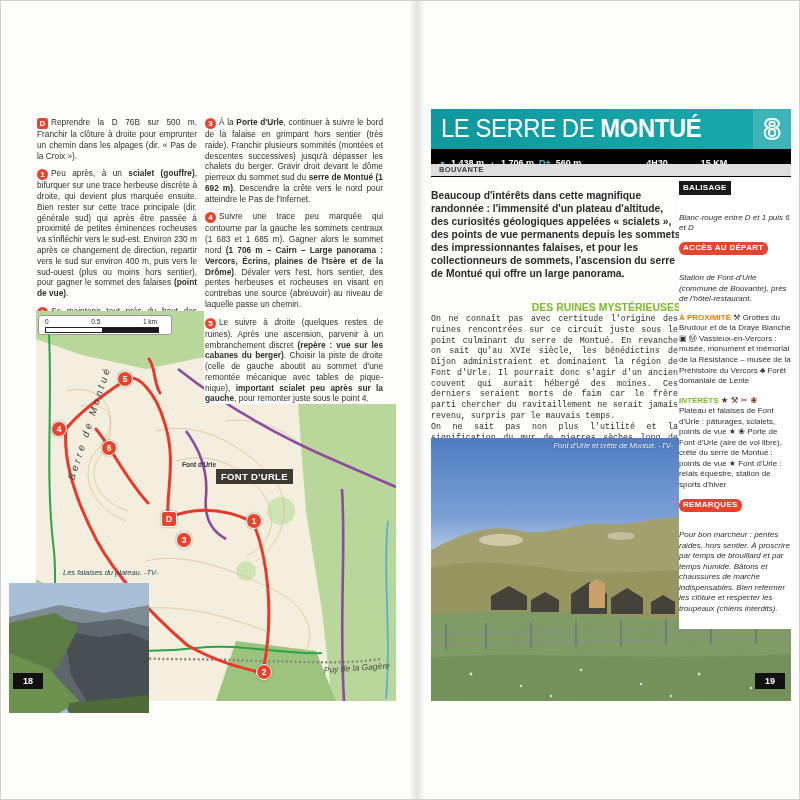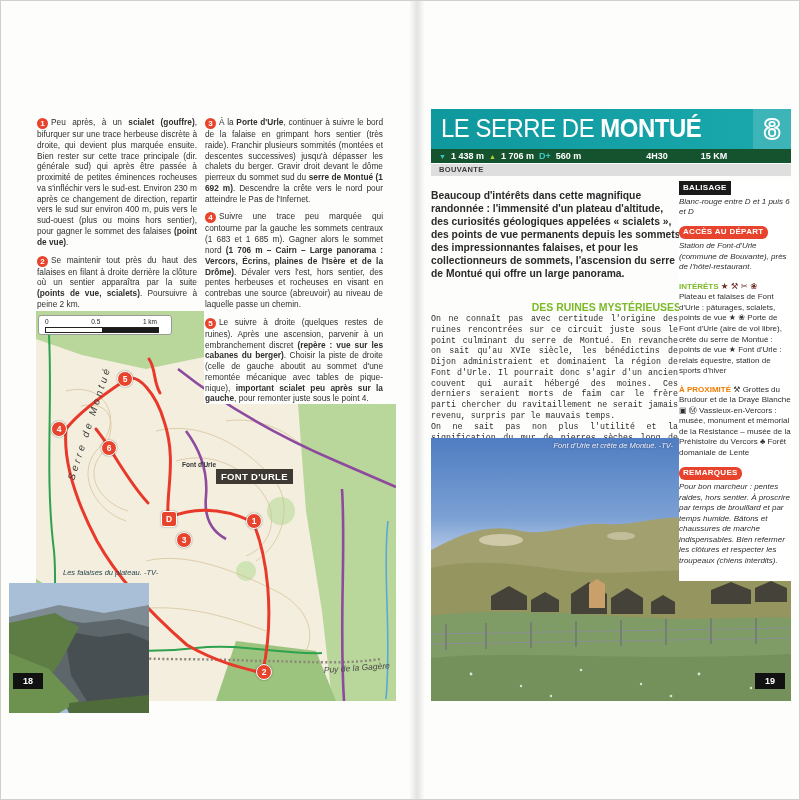--- a/index.html
+++ b/index.html
@@ -37,51 +37,52 @@
   #right-caption{right:126px;top:440px;color:#f2f4f8;text-shadow:0 0 2px rgba(0,0,60,.5);}
   .pagenum{position:absolute;background:#111;color:#fff;font-weight:bold;font-size:9px;padding:3px 10px;}
   
   #banner{position:absolute;left:430px;top:108px;width:360px;height:40px;background:linear-gradient(90deg,#0f989d,#1aa9ad);}
   #banner .title{position:absolute;left:10px;top:4px;color:#fff;font-size:26px;letter-spacing:-.5px;
                  transform:scaleX(.92);transform-origin:left;white-space:nowrap;}
   #banner .title b{font-weight:bold;}
   #num-block{position:absolute;left:752px;top:108px;width:38px;height:40px;background:#3db4b8;}
   #num-block span{display:block;text-align:center;font-size:30px;font-weight:bold;line-height:40px;
                   color:transparent;-webkit-text-stroke:1.8px #fff;}
-  #stats{position:absolute;left:430px;top:148px;width:360px;height:14px;background:#14532d;color:#fff;
+  #stats{position:absolute;left:430px;top:148px;width:360px;height:28px;background:#000000;color:#fff;
          font-size:9px;font-weight:bold;display:flex;align-items:center;padding:0 8px;box-sizing:border-box;gap:5px;}
   #stats .tri-down{color:#3ec6c9;font-size:7px;}
   #stats .tri-up{color:#b5d334;font-size:7px;}
   #stats .dplus{color:#3ec6c9;}
   #stats .dur{margin-left:60px;}
   #stats .dist{margin-left:28px;}
   #commune{position:absolute;left:430px;top:163px;width:360px;height:12px;background:#dededf;color:#3a3a3a;
            font-size:7.5px;font-weight:bold;line-height:12px;padding-left:8px;box-sizing:border-box;letter-spacing:.4px;}
   #intro{position:absolute;left:430px;top:188px;width:250px;font-size:10.3px;font-weight:600;line-height:1.27;color:#2a2a2a;}
   #section-head{position:absolute;left:430px;top:300px;width:250px;color:#7db928;font-weight:bold;font-size:10.5px;text-align:right;}
   #body-text{position:absolute;left:430px;top:313px;width:247px;font-size:8.3px;line-height:1.3;color:#2f2f2f;text-align:justify;}
   #body-text p{margin:0;font-family:Liberation Mono, monospace;}
   
   #sidebar{position:absolute;left:678px;top:180px;width:114px;background:#fff;padding-bottom:6px;z-index:5;font-size:8px;line-height:1.32;color:#2f2f2f;}
-  .sb-label{display:inline-block;color:#fff;font-weight:bold;font-size:8px;padding:1.5px 4px;margin-bottom:2px;letter-spacing:.3px;}
+  .sb-label{display:inline-block;color:#fff;font-weight:bold;font-size:8px;padding:1.5px 4px;margin-bottom:18px;letter-spacing:.3px;}
   .sb-label.black{background:#1a1a1a;}
   .sb-label.red{background:#e8432d;border-radius:6px;}
   .sb-ital{font-style:italic;margin:0 0 8px 0;}
   .sb-plain{margin:0 0 8px 0;}
   .sb-inline-green{color:#7db928;font-weight:bold;}
   .sb-inline-orange{color:#ef7d00;font-weight:bold;}
   .icon-glyphs{color:#6b2b20;font-size:8.5px;}
   svg text{font-family:"Liberation Sans",sans-serif;}
 </style>
 </head>
 <body>
 
 <div id="canvas">
 
   <div class="col" style="left:36px;top:116px;width:160px;">
+    <div class="step"><span class="badge square">D</span><span>Reprendre la D 76B sur 500 m. Franchir la clôture à droite pour emprunter un chemin dans les alpages (dir. « Pas de la Croix »).</span></div>
     <div class="step"><span class="badge">1</span><span>Peu après, à un <b>scialet (gouffre)</b>, bifurquer sur une trace herbeuse discrète à droite, qui devient plus marquée ensuite. Bien rester sur cette trace principale (dir. générale sud) qui après être passée à proximité de petites éminences rocheuses va s'infléchir vers le sud-est. Environ 230 m après ce changement de direction, repartir vers le sud sur environ 400 m, puis vers le sud-ouest (plus ou moins hors sentier), pour gagner le sommet des falaises <b>(point de vue)</b>.</span></div>
     <div class="step"><span class="badge">2</span><span>Se maintenir tout près du haut des falaises en filant à droite derrière la clôture où un sentier apparaîtra par la suite <b>(points de vue, scialets)</b>. Poursuivre à peine 2 km.</span></div>
   </div>
   <div class="col" style="left:204px;top:116px;width:178px;">
     <div class="step"><span class="badge">3</span><span>À la <b>Porte d'Urle</b>, continuer à suivre le bord de la falaise en grimpant hors sentier (très raide). Franchir plusieurs sommités (montées et descentes successives) jusqu'à dépasser les chalets du berger. Gravir droit devant le dôme pierreux du sommet sud du <b>serre de Montué (1 692 m)</b>. Descendre la crête vers le nord pour atteindre le Pas de l'Infernet.</span></div>
     <div class="step"><span class="badge">4</span><span>Suivre une trace peu marquée qui contourne par la gauche les sommets centraux (1 683 et 1 685 m). Gagner alors le sommet nord <b>(1 706 m – Cairn – Large panorama : Vercors, Écrins, plaines de l'Isère et de la Drôme)</b>. Dévaler vers l'est, hors sentier, des pentes herbeuses et rocheuses en visant en contrebas une source (abreuvoir) au niveau de laquelle passe un chemin.</span></div>
     <div class="step"><span class="badge">5</span><span>Le suivre à droite (quelques restes de ruines). Après une ascension, parvenir à un embranchement discret <b>(repère : vue sur les cabanes du berger)</b>. Choisir la piste de droite (celle de gauche aboutit au sommet d'une remontée mécanique avec tables de pique-nique), <b>important scialet peu après sur la gauche</b>, pour remonter juste sous le point 4.</span></div>
     <div class="step"><span class="badge">6</span><span>Bifurquer à gauche sur un sentier qui passe à proximité des chalets du berger. Descendre alors au point de départ par une trace herbeuse parfois discrète et qui se divise <b>(scialets)</b>.</span></div>
   </div>
 
@@ -244,30 +245,30 @@
   <div class="photo-caption" id="right-caption">Font d'Urle et crête de Montué. -TV-</div>
 
   <div id="sidebar">
     <span class="sb-label black">BALISAGE</span>
     <p class="sb-ital">Blanc-rouge entre D et 1 puis 6 et D</p>
 
     <span class="sb-label red">ACCÈS AU DÉPART</span>
     <p class="sb-ital">Station de Font-d'Urle (commune de Bouvante), près de l'hôtel-restaurant.</p>
 
     <p class="sb-plain">
+      <span class="sb-inline-orange">À PROXIMITÉ</span>
+      <span>⚒ Grottes du Brudour et de la Draye Blanche ▣ Ⓜ Vassieux-en-Vercors : musée, monument et mémorial de la Résistance – musée de la Préhistoire du Vercors ♣ Forêt domaniale de Lente</span>
+    </p>
+
+    <p class="sb-plain">
       <span class="sb-inline-green">INTÉRÊTS</span>
       <span class="icon-glyphs">★ ⚒ ✂ ❀</span><br>
       <span>Plateau et falaises de Font d'Urle : pâturages, scialets, points de vue ★ ❀ Porte de Font d'Urle (aire de vol libre), crête du serre de Montué : points de vue ★ Font d'Urle : relais équestre, station de sports d'hiver</span>
     </p>
 
-    <p class="sb-plain">
-      <span class="sb-inline-orange">À PROXIMITÉ</span>
-      <span>⚒ Grottes du Brudour et de la Draye Blanche ▣ Ⓜ Vassieux-en-Vercors : musée, monument et mémorial de la Résistance – musée de la Préhistoire du Vercors ♣ Forêt domaniale de Lente</span>
-    </p>
-
     <span class="sb-label red">REMARQUES</span>
-    <p class="sb-ital">Pour bon marcheur : pentes raides, hors sentier. À proscrire par temps de brouillard et par temps humide. Bâtons et chaussures de marche indispensables. Bien refermer les clôtures et respecter les troupeaux (chiens interdits).</p>
+    <p class="sb-ital">Pour bon marcheur : pentes raides, hors sentier. À proscrire par temps de brouillard et par temps humide. Bâtons et chaussures de marche indispensables. Bien refermer les clôture et respecter les troupeaux (chiens interdits).</p>
   </div>
 
   <div class="pagenum" style="left:754px;top:672px;">19</div>
 
   <div id="gutter"></div>
 </div>
 
 </body></html>

